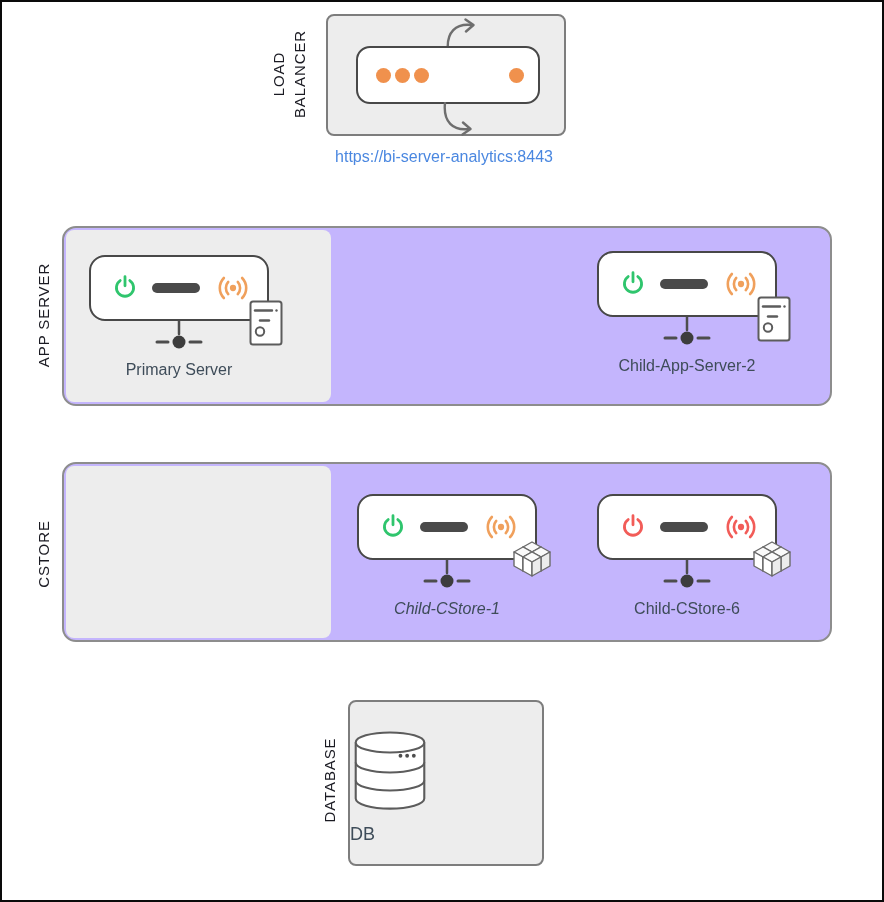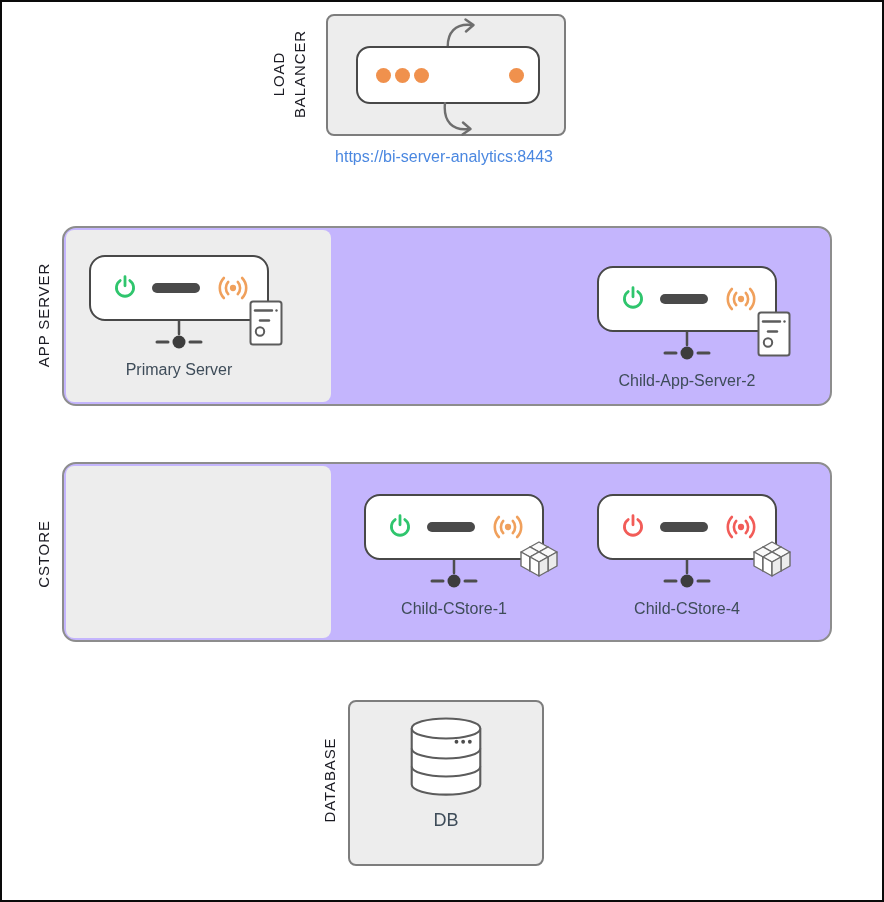--- a/index.html
+++ b/index.html
@@ -64,21 +64,21 @@
   .icon[data-state="green"]  { color:#2fc56d; }
   .icon[data-state="red"]    { color:#f25c58; }
   .icon[data-state="orange"] { color:#f0a05c; }
 
   .lb-url {
     position:absolute; left:0; top:146px; width:884px; text-align:center;
     font-size:16px; color:#4a87e0; text-decoration:none; display:block;
   }
 
   
-  .db-box { display:flex; flex-direction:column; align-items:center; padding-top:12px; }
+  .db-box { display:flex; flex-direction:column; padding-top:26px; }
   .db-label { margin-top:10px; font-size:18px; color:#3e4c59; }
 </style>
 </head>
 <body>
 
 <svg width="0" height="0" style="position:absolute" aria-hidden="true">
   <defs>
     <g id="i-power" stroke="currentColor" stroke-width="3.2" stroke-linecap="round" fill="none">
       <path d="M10.5 7.5 A 9.8 9.8 0 1 0 21.5 7.5"></path>
       <line x1="16" y1="3" x2="16" y2="13.5"></line>
@@ -174,21 +174,21 @@
             <use href="#i-tower"></use>
           </svg>
       </div>
       <svg class="connector" width="64" height="40" viewBox="0 0 64 40">
           <use href="#i-net"></use>
         </svg>
       <div class="node-label">Primary Server</div>
     </div>
 
 
-    <div class="node" style="left:533px;top:38px;">
+    <div class="node" style="left:533px;top:23px;">
       <div class="node-box">
         <svg class="icon" width="28" height="30" viewBox="0 0 32 32" data-state="green">
             <use href="#i-power"></use>
           </svg>
         <div class="dash"></div>
         <svg class="icon" width="40" height="30" viewBox="0 0 46 34" data-state="orange">
             <use href="#i-wifi"></use>
           </svg>
         <svg class="corner-icon tower" width="34" height="46" viewBox="0 0 34 46">
             <use href="#i-tower"></use>
@@ -200,21 +200,21 @@
       <div class="node-label">Child-App-Server-2</div>
     </div>
   </div>
 
   <div class="vlabel" style="left:-68px;top:534px;">CSTORE</div>
 
   <div class="section-box" style="left:60px;top:460px;width:770px;height:180px;">
     <div class="highlight"></div>
 
 
-    <div class="node" style="left:300px;top:30px;">
+    <div class="node" style="left:293px;top:30px;font-style:italic;">
       <div class="node-box">
         <svg class="icon" width="28" height="30" viewBox="0 0 32 32" data-state="green">
             <use href="#i-power"></use>
           </svg>
         <div class="dash"></div>
         <svg class="icon" width="40" height="30" viewBox="0 0 46 34" data-state="orange">
             <use href="#i-wifi"></use>
           </svg>
         <svg class="corner-icon pods" width="44" height="44" viewBox="0 0 44 44">
             <use href="#i-pods"></use>
@@ -235,21 +235,21 @@
         <svg class="icon" width="40" height="30" viewBox="0 0 46 34" data-state="red">
             <use href="#i-wifi"></use>
           </svg>
         <svg class="corner-icon pods" width="44" height="44" viewBox="0 0 44 44">
             <use href="#i-pods"></use>
           </svg>
       </div>
       <svg class="connector" width="64" height="40" viewBox="0 0 64 40">
           <use href="#i-net"></use>
         </svg>
-      <div class="node-label">Child-CStore-4</div>
+      <div class="node-label">Child-CStore-6</div>
     </div>
   </div>
 
   <div class="vlabel" style="left:218px;top:760px;">DATABASE</div>
 
   <div class="gray-box db-box" style="left:346px;top:698px;width:196px;height:166px;">
     <svg width="80" height="86" viewBox="0 0 84 90" fill="none" stroke="#5c5c5c" stroke-width="2.2">
       <path d="M6 15 V 74 A 36 10.5 0 0 0 78 74 V 15" fill="#fff"></path>
       <ellipse cx="42" cy="15" rx="36" ry="10.5" fill="#fff"></ellipse>
       <path d="M6 36 A 36 10.5 0 0 0 78 36"></path>

